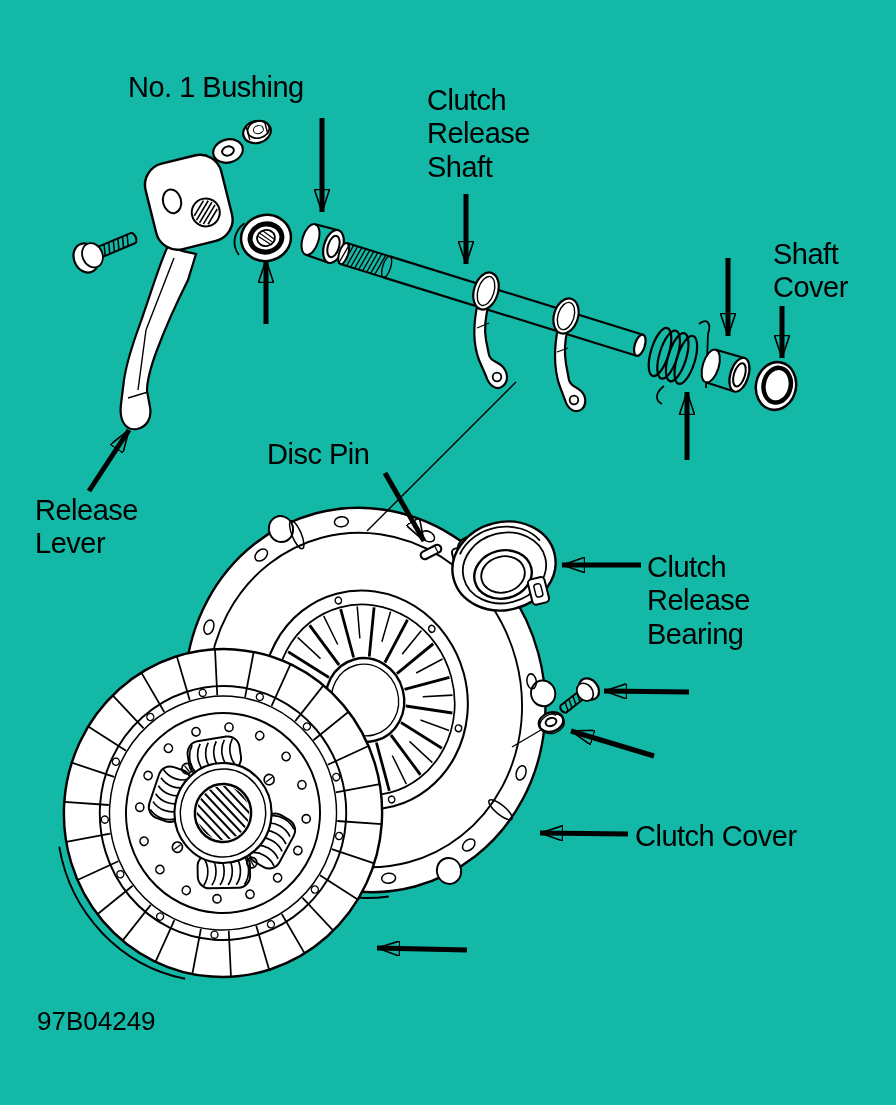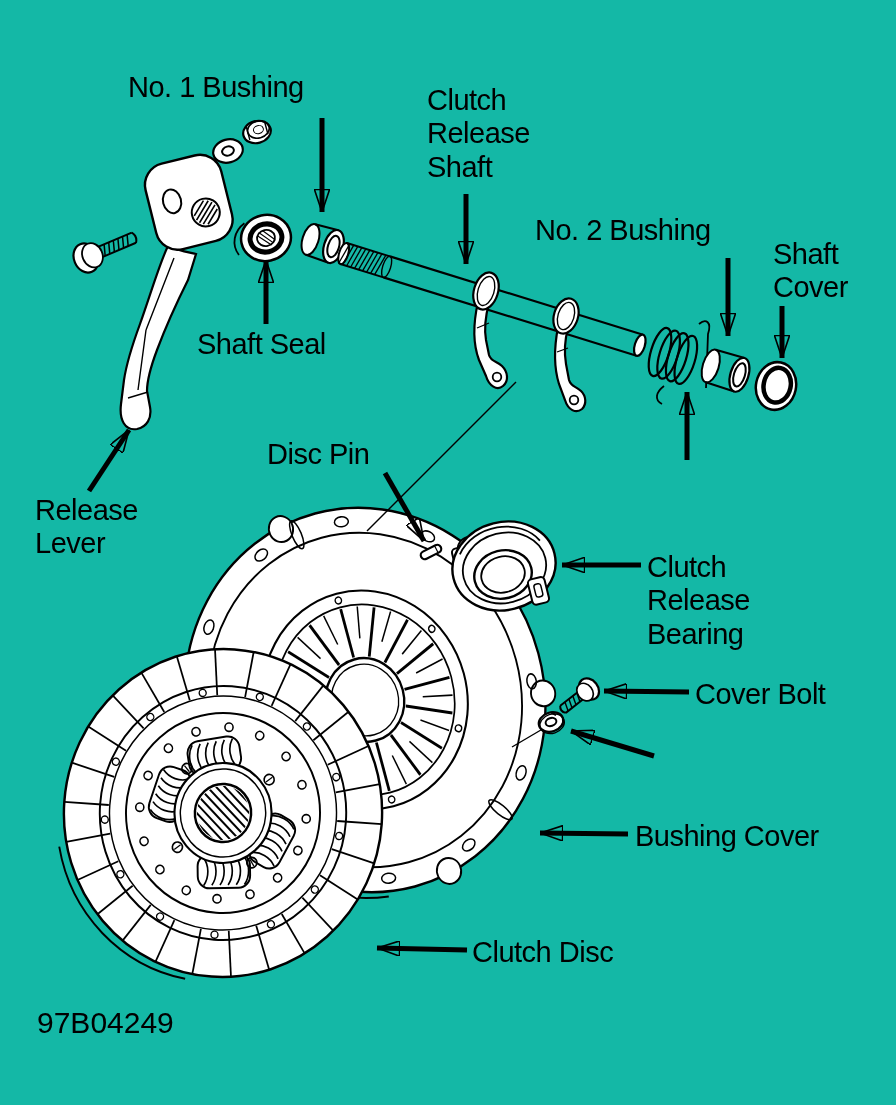--- a/index.html
+++ b/index.html
@@ -3,21 +3,21 @@
 <meta charset="utf-8">
 <style>
   html,body{margin:0;padding:0;background:#ffffff;}
   #canvas{position:relative;width:896px;height:1105px;background:#14b8a6;overflow:hidden;
           font-family:"Liberation Sans", sans-serif;}
   #diagram{position:absolute;left:0;top:0;}
   svg line, svg path, svg circle, svg ellipse, svg rect{stroke:#000000;fill:none;}
   svg .f{fill:#ffffff;}
   .lbl{position:absolute;color:#000;font-size:29px;line-height:1.15;letter-spacing:-0.5px;
        white-space:pre-line;}
-  .figcode{position:absolute;color:#000;font-size:30px;letter-spacing:0;}
+  .figcode{position:absolute;color:#000;font-size:26px;letter-spacing:0;}
 </style>
 </head>
 <body>
 
 <div id="canvas">
 
 <svg id="diagram" width="896" height="1105" viewBox="0 0 896 1105">
   <defs>
     <marker id="ah" viewBox="0 0 10 10" refX="10" refY="5" markerWidth="4.6" markerHeight="3.1" orient="auto" preserveAspectRatio="none">
       <path d="M0,0 L10,5 L0,10 Z" fill="#000" stroke="none"></path>
@@ -391,28 +391,24 @@
     <line x1="654" y1="756" x2="571" y2="731" marker-end="url(#ah)"></line>
     <line x1="628" y1="834" x2="540" y2="833" marker-end="url(#ah)"></line>
     <line x1="467" y1="950" x2="377" y2="948" marker-end="url(#ah)"></line>
   </g>
 </svg>
 
 <div class="lbl" style="left:128px;top:71px">No. 1 Bushing</div>
 <div class="lbl" style="left:427px;top:84px">Clutch
 Release
 Shaft</div>
-<div class="lbl" style="left:535px;top:214px">No. 2 Bushing</div>
 <div class="lbl" style="left:773px;top:238px">Shaft
 Cover</div>
-<div class="lbl" style="left:197px;top:328px">Shaft Seal</div>
 <div class="lbl" style="left:267px;top:438px">Disc Pin</div>
 <div class="lbl" style="left:35px;top:494px">Release
 Lever</div>
 <div class="lbl" style="left:647px;top:551px">Clutch
 Release
 Bearing</div>
-<div class="lbl" style="left:695px;top:678px">Cover Bolt</div>
-<div class="lbl" style="left:635px;top:820px">Bushing Cover</div>
-<div class="lbl" style="left:472px;top:936px">Clutch Disc</div>
+<div class="lbl" style="left:635px;top:820px">Clutch Cover</div>
 <div class="figcode" style="left:37px;top:1006px">97B04249</div>
 
 </div>
 
 </body></html>

